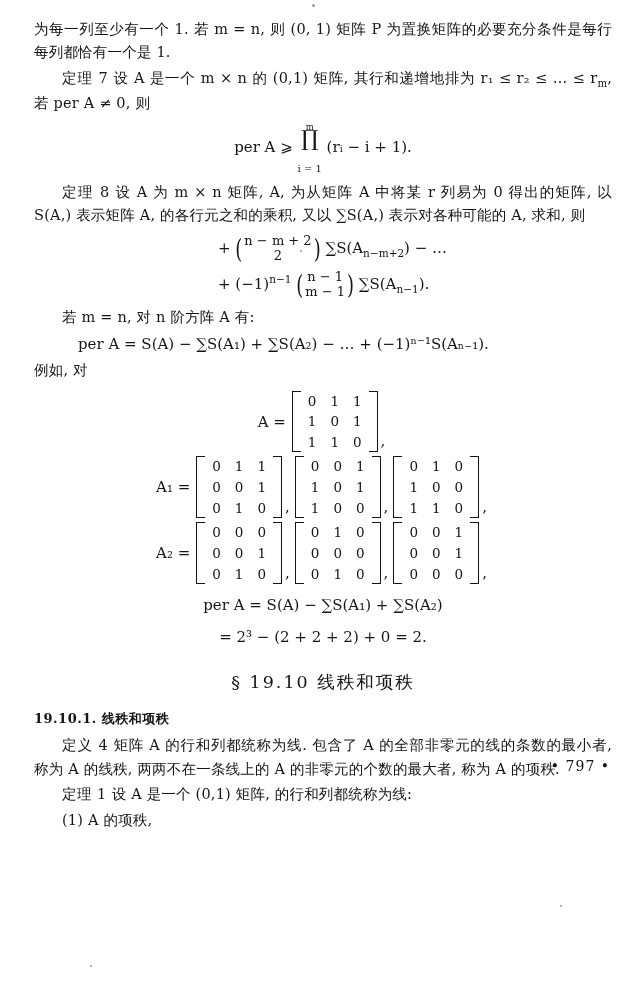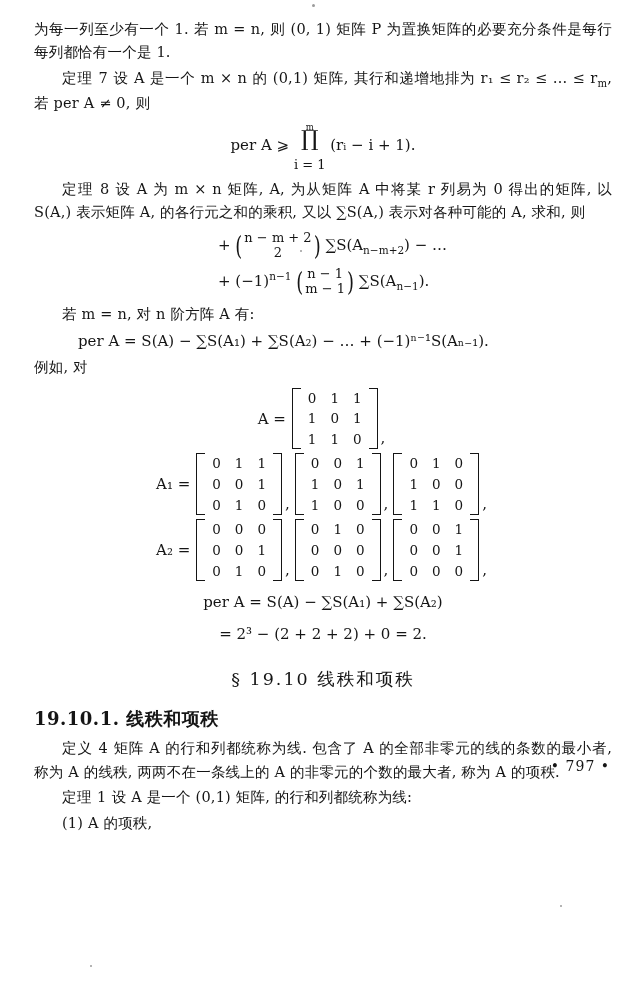--- a/index.html
+++ b/index.html
@@ -56,21 +56,21 @@
   .bigop {
     display: inline-block;
     vertical-align: middle;
     text-align: center;
     line-height: 1;
     position: relative;
     top: 1px;
   }
   .bigop .lim-top { font-size: 8.5px; display: block; margin-bottom: -1px; }
   .bigop .sym { font-size: 22px; display: block; line-height: 0.8; }
-  .bigop .lim-bot { font-size: 13px; display: block; margin-top: 10px; text-align: center; }
+  .bigop .lim-bot { font-size: 10px; display: block; margin-top: 16px; text-align: center; }
 
   .binom {
     display: inline-block;
     vertical-align: middle;
     position: relative;
     padding: 0 9px;
     line-height: 1.15;
     text-align: center;
     font-size: 13px;
   }
@@ -131,21 +131,21 @@
   .comma { font-size: 15px; align-self: flex-end; padding: 0 3px 2px 1px; }
 
   h2.section {
     text-align: center;
     font-size: 17.5px;
     font-weight: normal;
     margin: 24px 0 16px 0;
     letter-spacing: 2px;
   }
   h3.subsection {
-    font-size: 18px;
+    font-size: 13px;
     font-weight: bold;
     margin: 10px 0 6px 0;
     letter-spacing: 0.5px;
   }
   .pagenum {
     position: absolute;
     right: 30px;
     bottom: 14px;
     font-size: 14px;
     letter-spacing: 1px;

